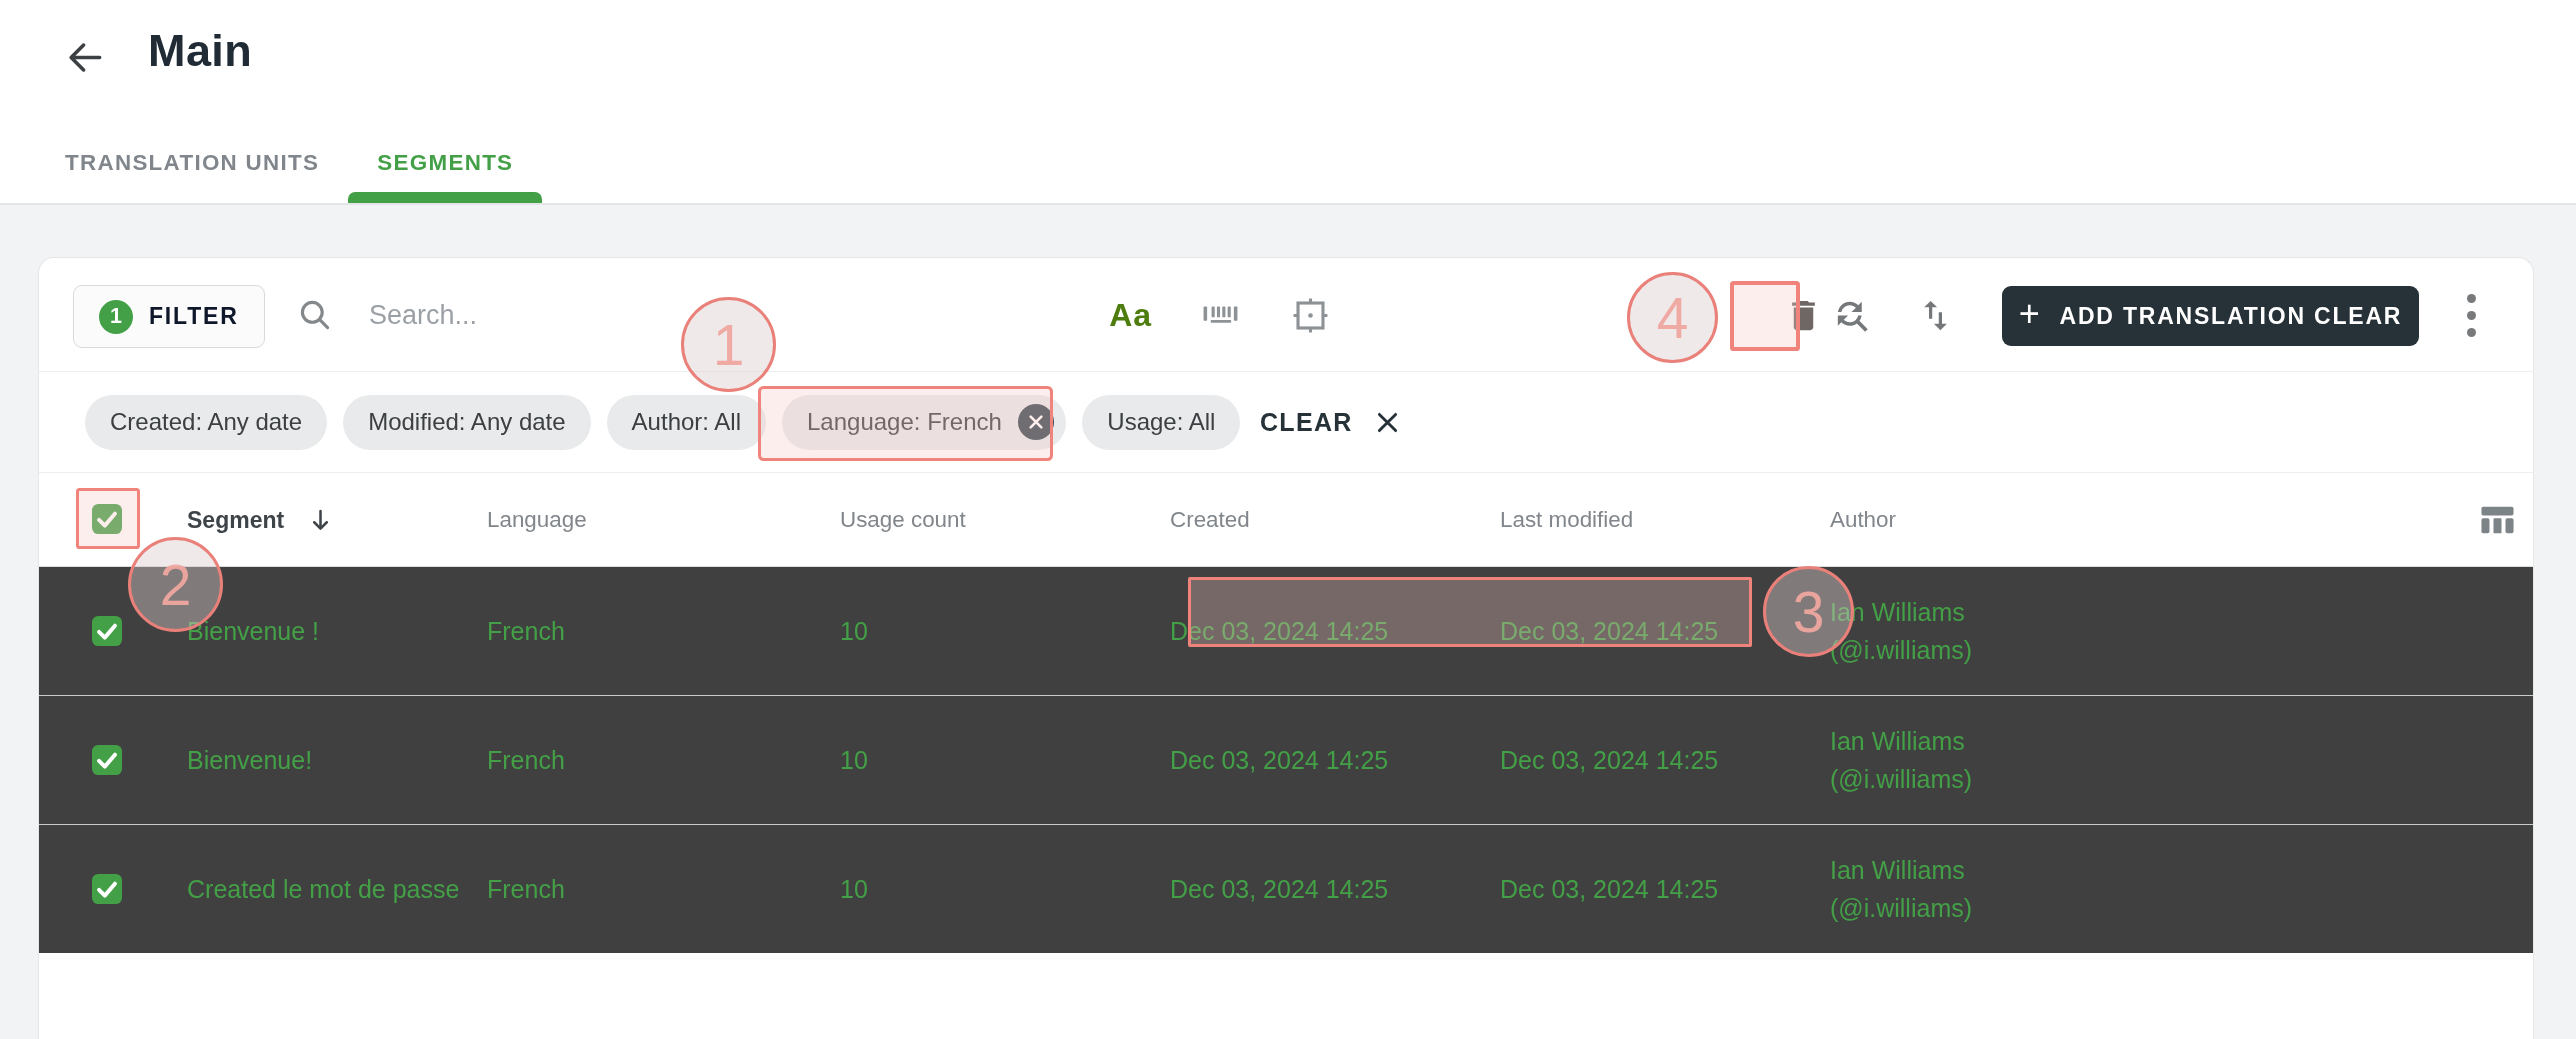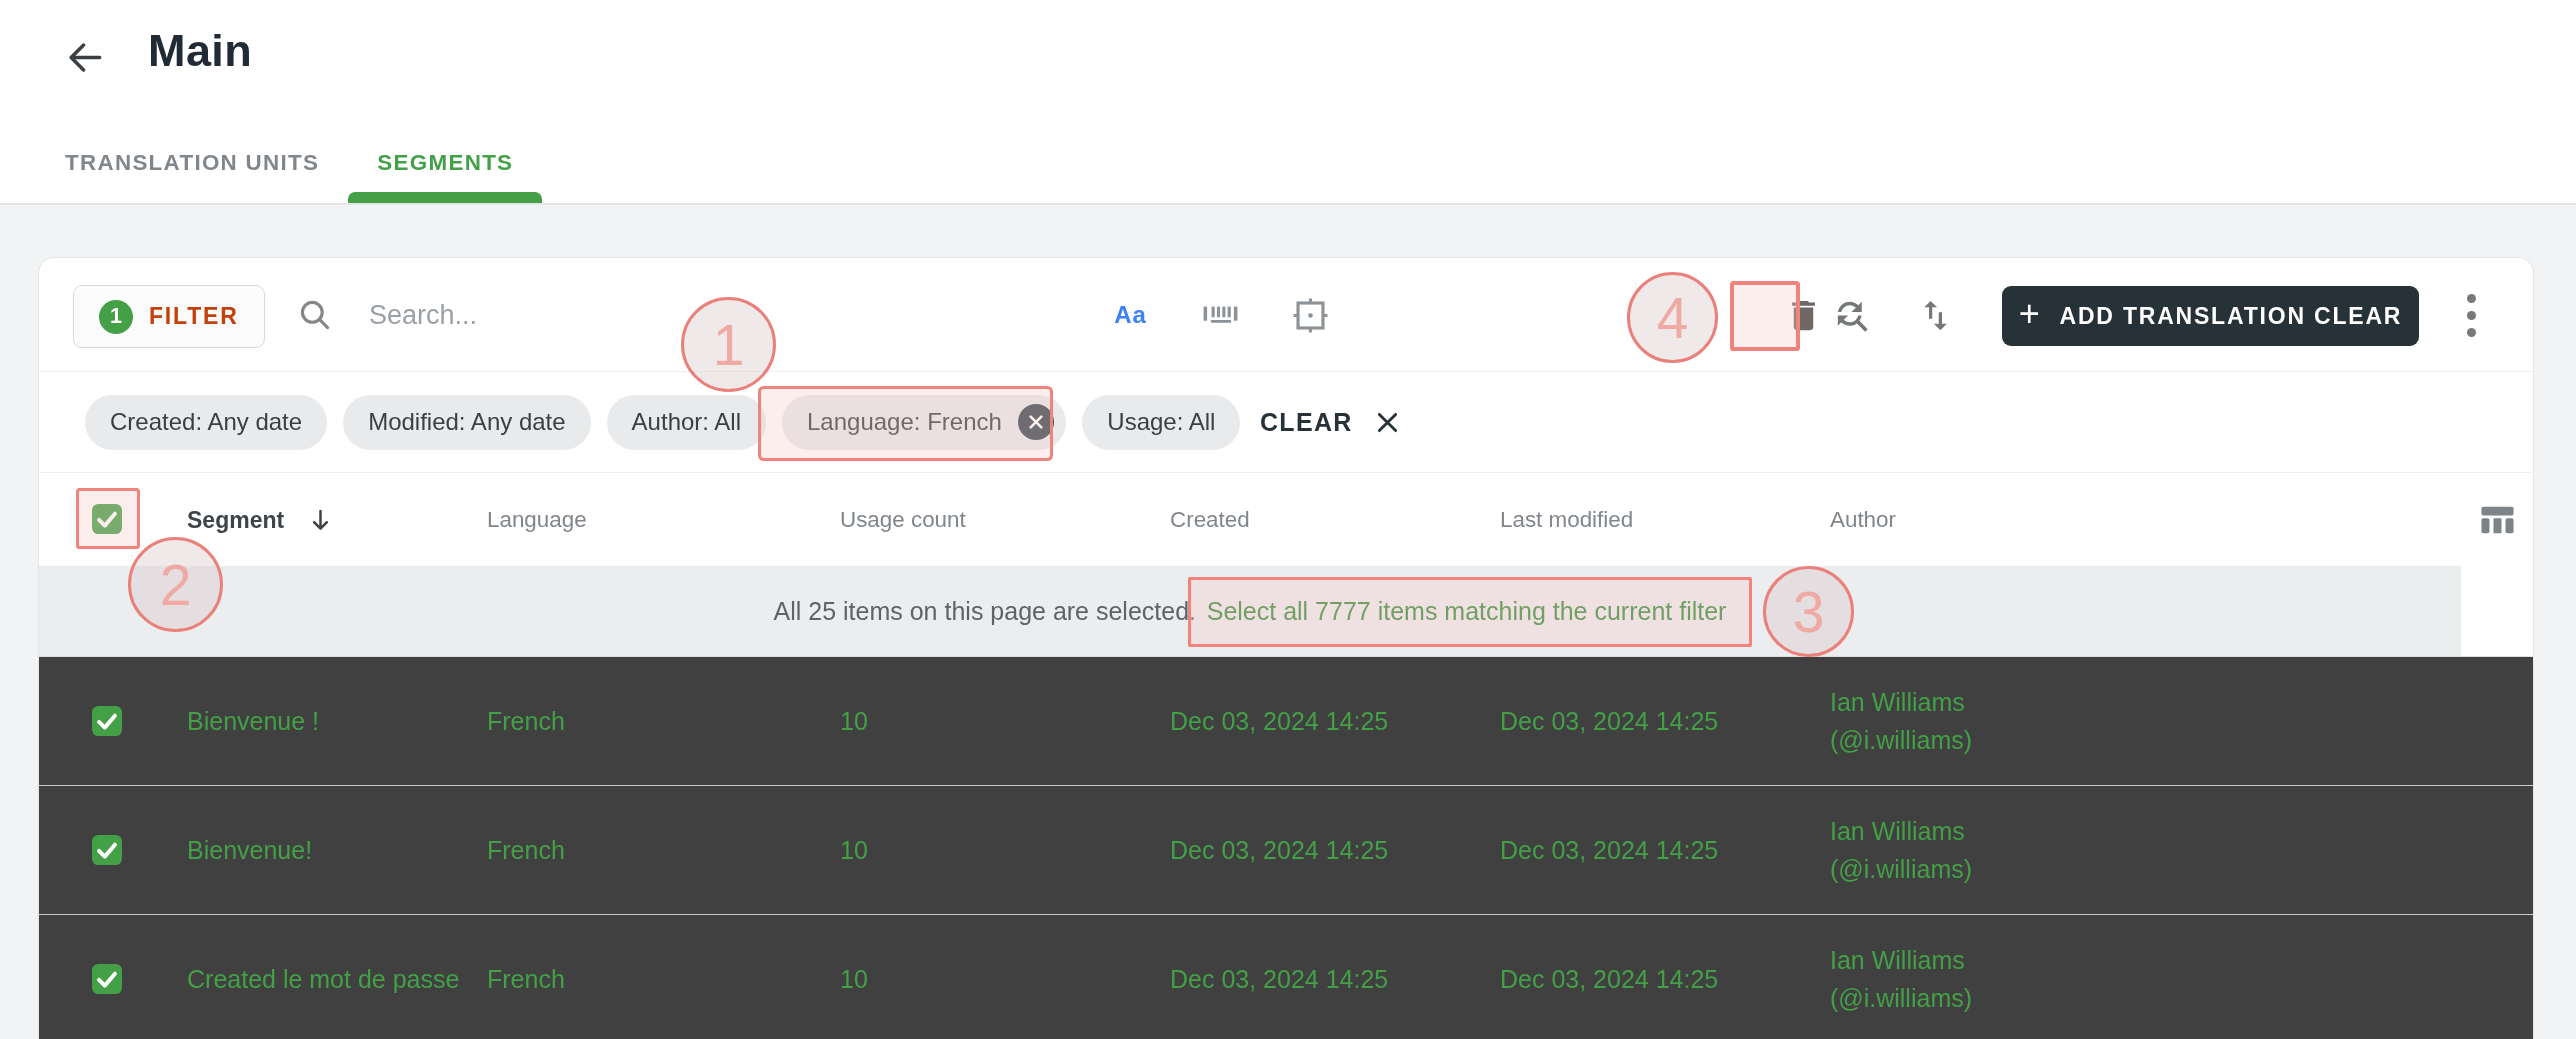--- a/index.html
+++ b/index.html
@@ -30,28 +30,28 @@
   .card { position:absolute; left:38px; top:257px; width:2496px; height:783px;
     background:#ffffff; border:0.9px solid #e4e6e7; border-bottom:none; border-radius:16px 16px 0 0; overflow:hidden; }
 
   
   .toolbar { position:relative; height:114px; border-bottom:0.9px solid #eceeef; }
   .filter-btn { position:absolute; left:34px; top:27px; height:63px; padding:0 25px;
     display:flex; align-items:center; gap:16px; background:#fbfbfb; border:1.8px solid #d7d9da;
     border-radius:9px; cursor:pointer; }
   .filter-badge { width:34px; height:34px; border-radius:50%; background:#43a047; color:#fff;
     font-size:21.5px; font-weight:bold; display:flex; align-items:center; justify-content:center; }
-  .filter-label { font-size:23px; font-weight:bold; color:#c2410c; letter-spacing:1.8px; }
+  .filter-label { font-size:23px; font-weight:bold; color:#0f172a; letter-spacing:1.8px; }
   .search-wrap { position:absolute; left:258px; top:0; height:114px; display:flex; align-items:center; gap:36px; }
   .search-input { border:none; outline:none; background:transparent; font-size:27px; width:286px;
     font-family:"Liberation Sans", sans-serif; color:#3c4043; }
   .search-input::placeholder { color:#9aa0a6; }
   .mode-icons { position:absolute; left:1070px; top:0; height:114px; display:flex; align-items:center; gap:47px; }
   .mode-icon { width:43px; height:43px; display:flex; align-items:center; justify-content:center; cursor:pointer; }
-  .aa-label { font-size:24px; font-weight:bold; color:#3b82f6; letter-spacing:0.9px; }
+  .aa-label { font-size:32px; font-weight:bold; color:#4d7c0f; letter-spacing:0.9px; }
   .tool-icon { position:absolute; top:0; height:114px; display:flex; align-items:center; cursor:pointer; }
   .add-btn { position:absolute; left:1963px; top:28px; width:417px; height:60px; background:#263238;
     border-radius:9px; display:flex; align-items:center; justify-content:center; gap:19.7px;
     color:#ffffff; cursor:pointer; }
   .add-plus { font-size:36px; font-weight:normal; line-height:1; margin-top:-3.6px; }
   .add-label { font-size:23px; font-weight:bold; letter-spacing:1.8px; }
   .kebab { position:absolute; left:2413px; top:0; height:114px; width:39px; display:flex;
     flex-direction:column; align-items:center; justify-content:center; gap:8px; cursor:pointer; }
   .kebab i { width:9px; height:9px; border-radius:50%; background:#77797b; }
 
@@ -265,26 +265,20 @@
         <svg width="41" height="41" viewBox="0 0 46 46" fill="#7d8487">
           <rect x="5" y="8" width="36" height="10" rx="2"></rect>
           <rect x="5" y="21" width="9" height="17" rx="2"></rect>
           <rect x="18.5" y="21" width="9" height="17" rx="1"></rect>
           <rect x="32" y="21" width="9" height="17" rx="2"></rect>
         </svg>
       </span>
     </div>
   </div>
 
-  <div class="banner">
-    <div class="banner-fill">
-      <span class="banner-prefix">All 25 items on this page are selected.</span>
-      <span class="banner-link">Select all 7777 items matching the current filter</span>
-    </div>
-  </div>
 
   <div class="row first">
     <div class="checkbox">
       <svg width="30" height="30" viewBox="0 0 34 34">
           <path d="M8 18 L14.5 24.5 L26 11" stroke="#ffffff" stroke-width="4.5" fill="none" stroke-linecap="round" stroke-linejoin="round"></path>
         </svg>
     </div>
     <div class="cell c-seg">Bienvenue !</div>
     <div class="cell c-lang">French</div>
     <div class="cell c-usage">10</div>

